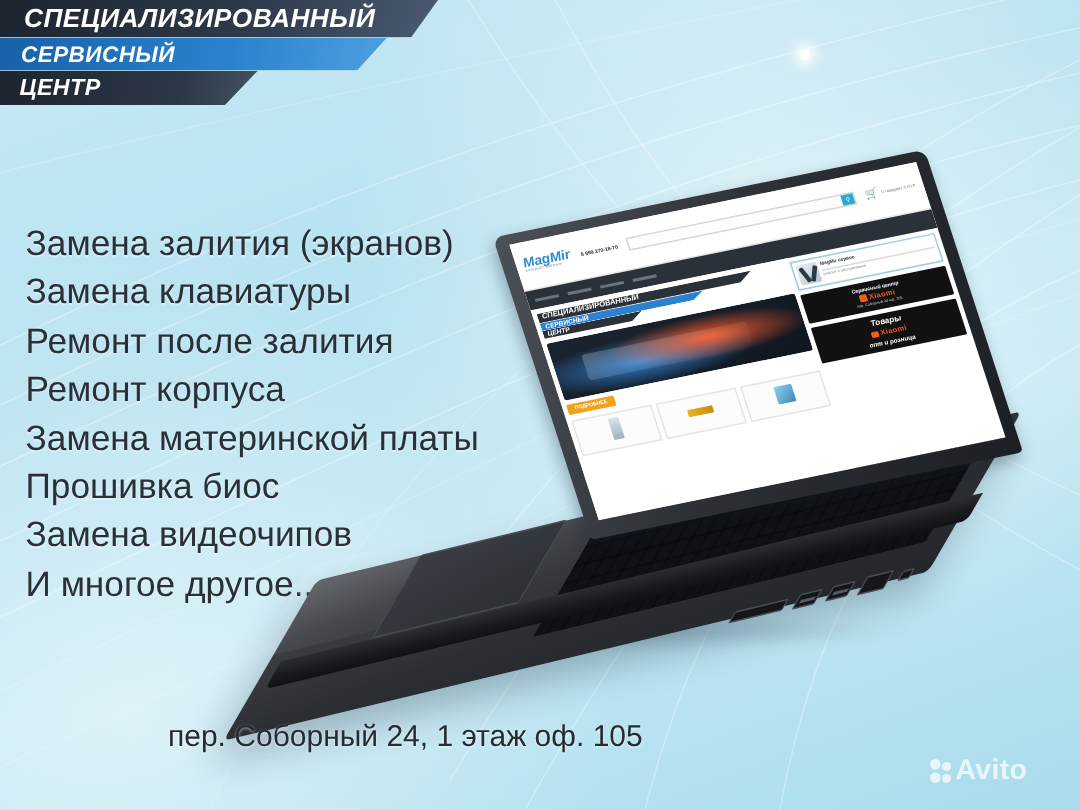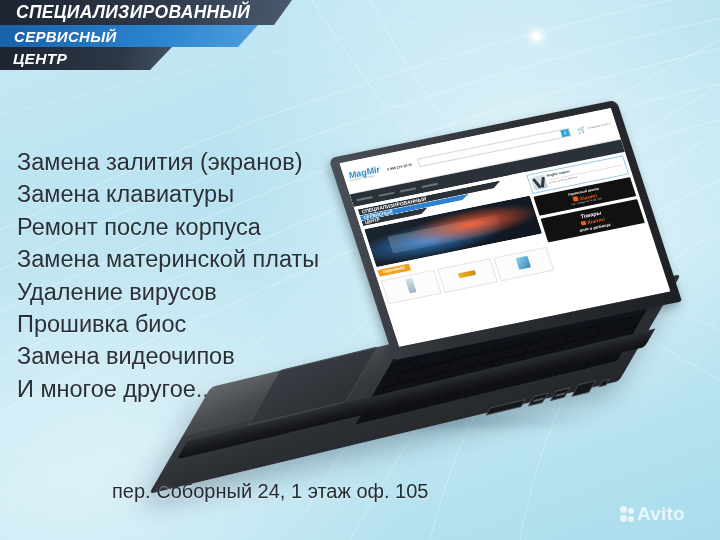--- a/index.html
+++ b/index.html
@@ -321,23 +321,23 @@
   </div>
   <div class="ribbon rib3">
     <span>ЦЕНТР</span>
   </div>
 
 
 
   <div class="services">
     <div class="li">Замена залития (экранов)</div>
     <div class="li">Замена клавиатуры</div>
-    <div class="li">Ремонт после корпуса</div>
+    <div class="li">Ремонт после залития</div>
+    <div class="li">Ремонт корпуса</div>
     <div class="li">Замена материнской платы</div>
-    <div class="li">Удаление вирусов</div>
     <div class="li">Прошивка биос</div>
     <div class="li">Замена видеочипов</div>
     <div class="li">И многое другое...</div>
   </div>
 
   <div id="laptop">
     <div class="shadow"></div>
     <div class="base"></div>
     <div class="palm-hi"></div>
     <div class="keyboard"></div>

